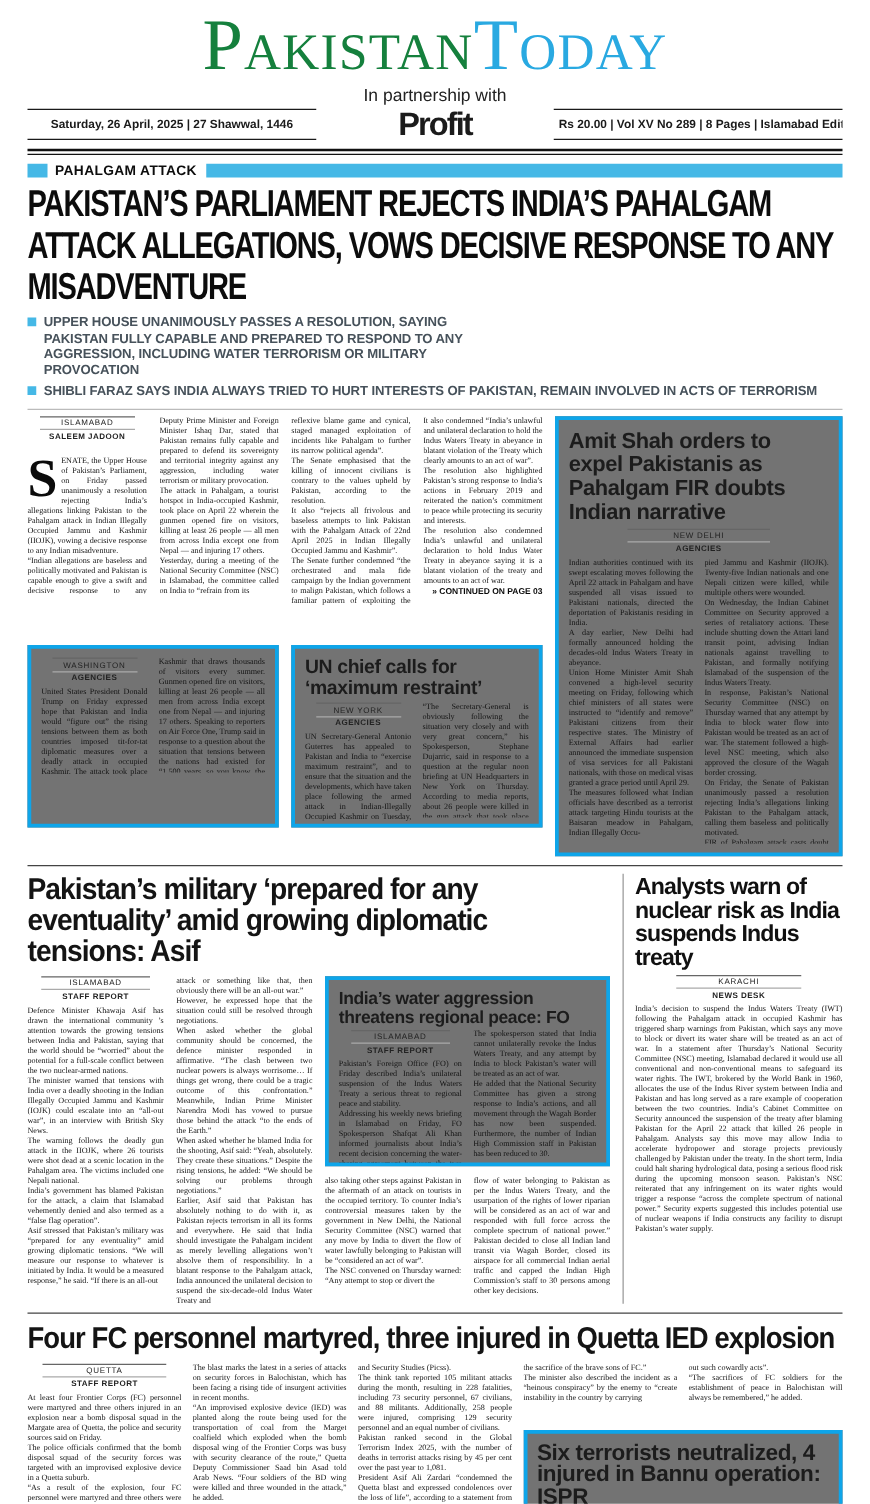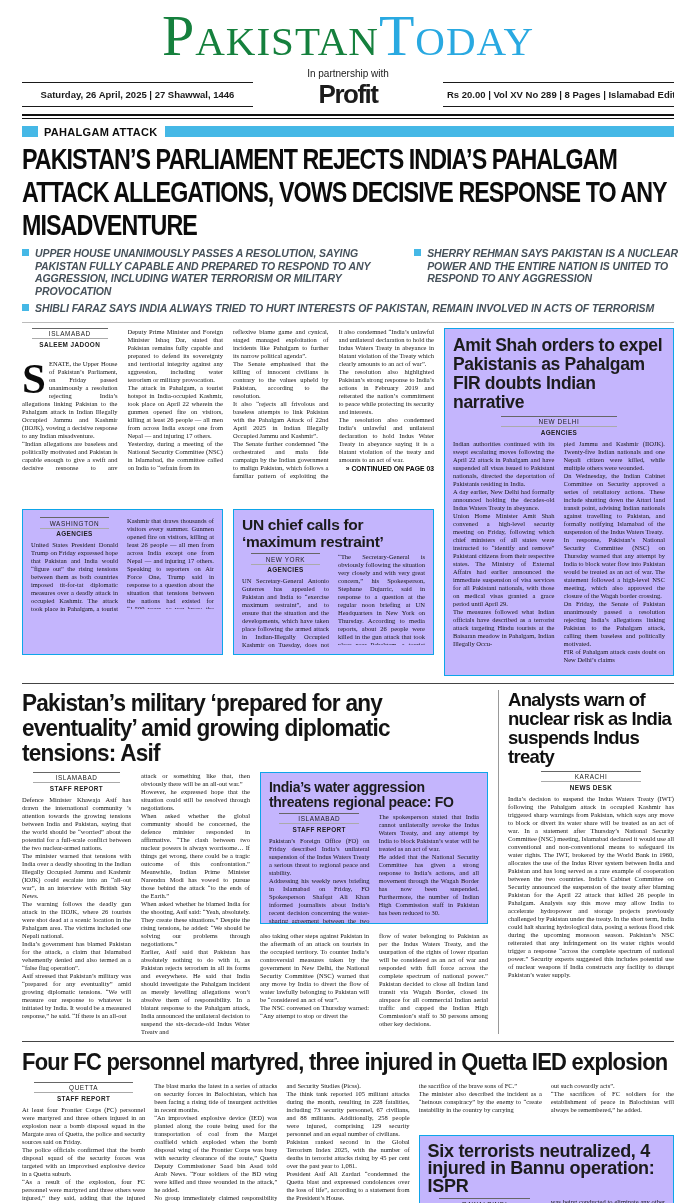--- a/index.html
+++ b/index.html
@@ -6,52 +6,52 @@
   html,body { background:#ffffff; }
   body { width:696px; height:1203px; overflow:hidden; font-family:"Liberation Serif", serif; color:#111; }
   .page { width:696px; height:1203px; padding:6px 22px 8px; overflow:hidden; }
 
   
   .masthead { text-align:center; }
   .logo { font-family:"Liberation Serif", serif; font-variant:small-caps; font-weight:normal;
           font-size:58px; line-height:60px; letter-spacing:1px; }
   .logo .t1 { color:#15803d; }
   .logo .t2 { color:#29a9e1; }
-  .partnership { font-family:"Liberation Sans", sans-serif; font-size:10px; color:#222; margin-top:2px; }
+  .partnership { font-family:"Liberation Sans", sans-serif; font-size:14px; color:#222; margin-top:2px; }
   .dateline-row { display:flex; align-items:center; margin-top:1px; }
   .rule-text { flex:1; border-top:1px solid #1a1a1a; border-bottom:1px solid #1a1a1a; padding:6px 4px;
                font-family:"Liberation Sans", sans-serif; font-weight:bold; font-size:9.5px; color:#1a1a1a;
                white-space:nowrap; overflow:hidden; }
   .profit { width:190px; font-family:"Liberation Sans", sans-serif; font-weight:bold; font-size:26px;
             letter-spacing:-1.5px; color:#1b1b1b; line-height:28px; }
   .double-rule { margin-top:6px; border-top:2.5px solid #111; height:5px; border-bottom:1.5px solid #111; }
 
   
   .kicker { display:flex; align-items:center; margin-top:6px; height:13px; }
   .kicker .sq { width:16px; height:11px; background:#45b8e6; margin-right:6px; }
   .kicker .lbl { font-family:"Liberation Sans", sans-serif; font-weight:bold; font-size:11px; letter-spacing:.3px; color:#0d0d0d; margin-right:8px; white-space:nowrap; }
   .kicker .bar { flex:1; height:11px; background:#45b8e6; }
   .banner-h { margin-top:4px; font-family:"Liberation Sans", sans-serif; font-weight:bold; color:#0c0c0c;
               font-size:30px; line-height:33px; letter-spacing:-1.2px;
               width:129%; transform:scaleX(0.775); transform-origin:left top; }
-  .bullets { margin-top:6px; font-family:"Liberation Sans", sans-serif; color:#47525b;font-style:italic; }
+  .bullets { margin-top:6px; font-family:"Liberation Sans", sans-serif; color:#47525b; }
   .bullets-row { display:grid; grid-template-columns:58% 42%; column-gap:14px; }
   .bullet { display:flex; font-size:10.5px; line-height:12.5px; font-weight:bold; letter-spacing:-0.1px; }
   .bullet .bsq { flex:0 0 7px; width:7px; height:7px; background:#45b8e6; margin:2px 6px 0 0; }
   .bullet.full { margin-top:5px; }
   .thin-rule { border-top:1px solid #bbb; margin:7px 0 5px; }
 
   
   .dl { width:80%; margin:0 auto 4px; text-align:center; font-family:"Liberation Sans", sans-serif; font-size:6.4px; color:#222; }
   .dl .city { display:block; border-top:1px solid #666; border-bottom:1px solid #aaa; padding:1.5px 0 1px; letter-spacing:.6px; }
   .dl .by { display:block; font-weight:bold; padding-top:1.5px; letter-spacing:.4px; }
   .body-txt { font-size:6.5px; line-height:8px; text-align:justify; white-space:pre-line; overflow:hidden; color:#141414; }
   .dropcap { float:left; font-family:"Liberation Serif", serif; font-weight:bold; font-size:43px; line-height:34px; padding:2px 3px 0 0; color:#0b0b0b; }
   .continued { margin-top:3px; font-family:"Liberation Sans", sans-serif; font-weight:bold; font-size:6.8px; text-align:right; color:#0a0a0a; }
-  .gbox { background:#c4b5fd; border:1px solid #0ea5e9; padding:7px 8px; overflow:hidden; }
+  .gbox { background:#737373; border:3px solid #0ea5e9; padding:7px 8px; overflow:hidden; }
   .gbox h3 { font-family:"Liberation Sans", sans-serif; font-weight:bold; color:#1c1c1c; letter-spacing:-0.3px; }
   .two-col { display:grid; grid-template-columns:1fr 1fr; column-gap:9px; }
 
   
   .top-grid { display:grid; grid-template-columns:repeat(4, 1fr) 230px; gap:9px 10px; }
   .lead-col { grid-row:1; height:152px; }
   .amit { grid-column:5; grid-row:1 / span 2; }
   .amit h3 { font-size:17.5px; line-height:19px; margin-bottom:4px; }
   .sub-box { grid-row:2; height:146px; }
   .sub-box h3 { font-size:15.5px; line-height:16.5px; margin-bottom:3px; text-align:left; }
@@ -104,24 +104,20 @@
     <span class="lbl">PAHALGAM ATTACK</span>
     <span class="bar"></span>
   </div>
   <h1 class="banner-h">PAKISTAN’S PARLIAMENT REJECTS INDIA’S PAHALGAM ATTACK ALLEGATIONS, VOWS DECISIVE RESPONSE TO ANY MISADVENTURE</h1>
 
   <div class="bullets">
     <div class="bullets-row">
       <div class="bullet">
         <span class="bsq"></span>
         <span>UPPER HOUSE UNANIMOUSLY PASSES A RESOLUTION, SAYING PAKISTAN FULLY CAPABLE AND PREPARED TO RESPOND TO ANY AGGRESSION, INCLUDING WATER TERRORISM OR MILITARY PROVOCATION</span>
-      </div>
-      <div class="bullet">
-        <span class="bsq"></span>
-        <span>SHERRY REHMAN SAYS PAKISTAN IS A NUCLEAR POWER AND THE ENTIRE NATION IS UNITED TO RESPOND TO ANY AGGRESSION</span>
       </div>
     </div>
     <div class="bullet full">
       <span class="bsq"></span>
       <span>SHIBLI FARAZ SAYS INDIA ALWAYS TRIED TO HURT INTERESTS OF PAKISTAN, REMAIN INVOLVED IN ACTS OF TERRORISM</span>
     </div>
   </div>
   <div class="thin-rule"></div>
 
   <div class="top-grid">

